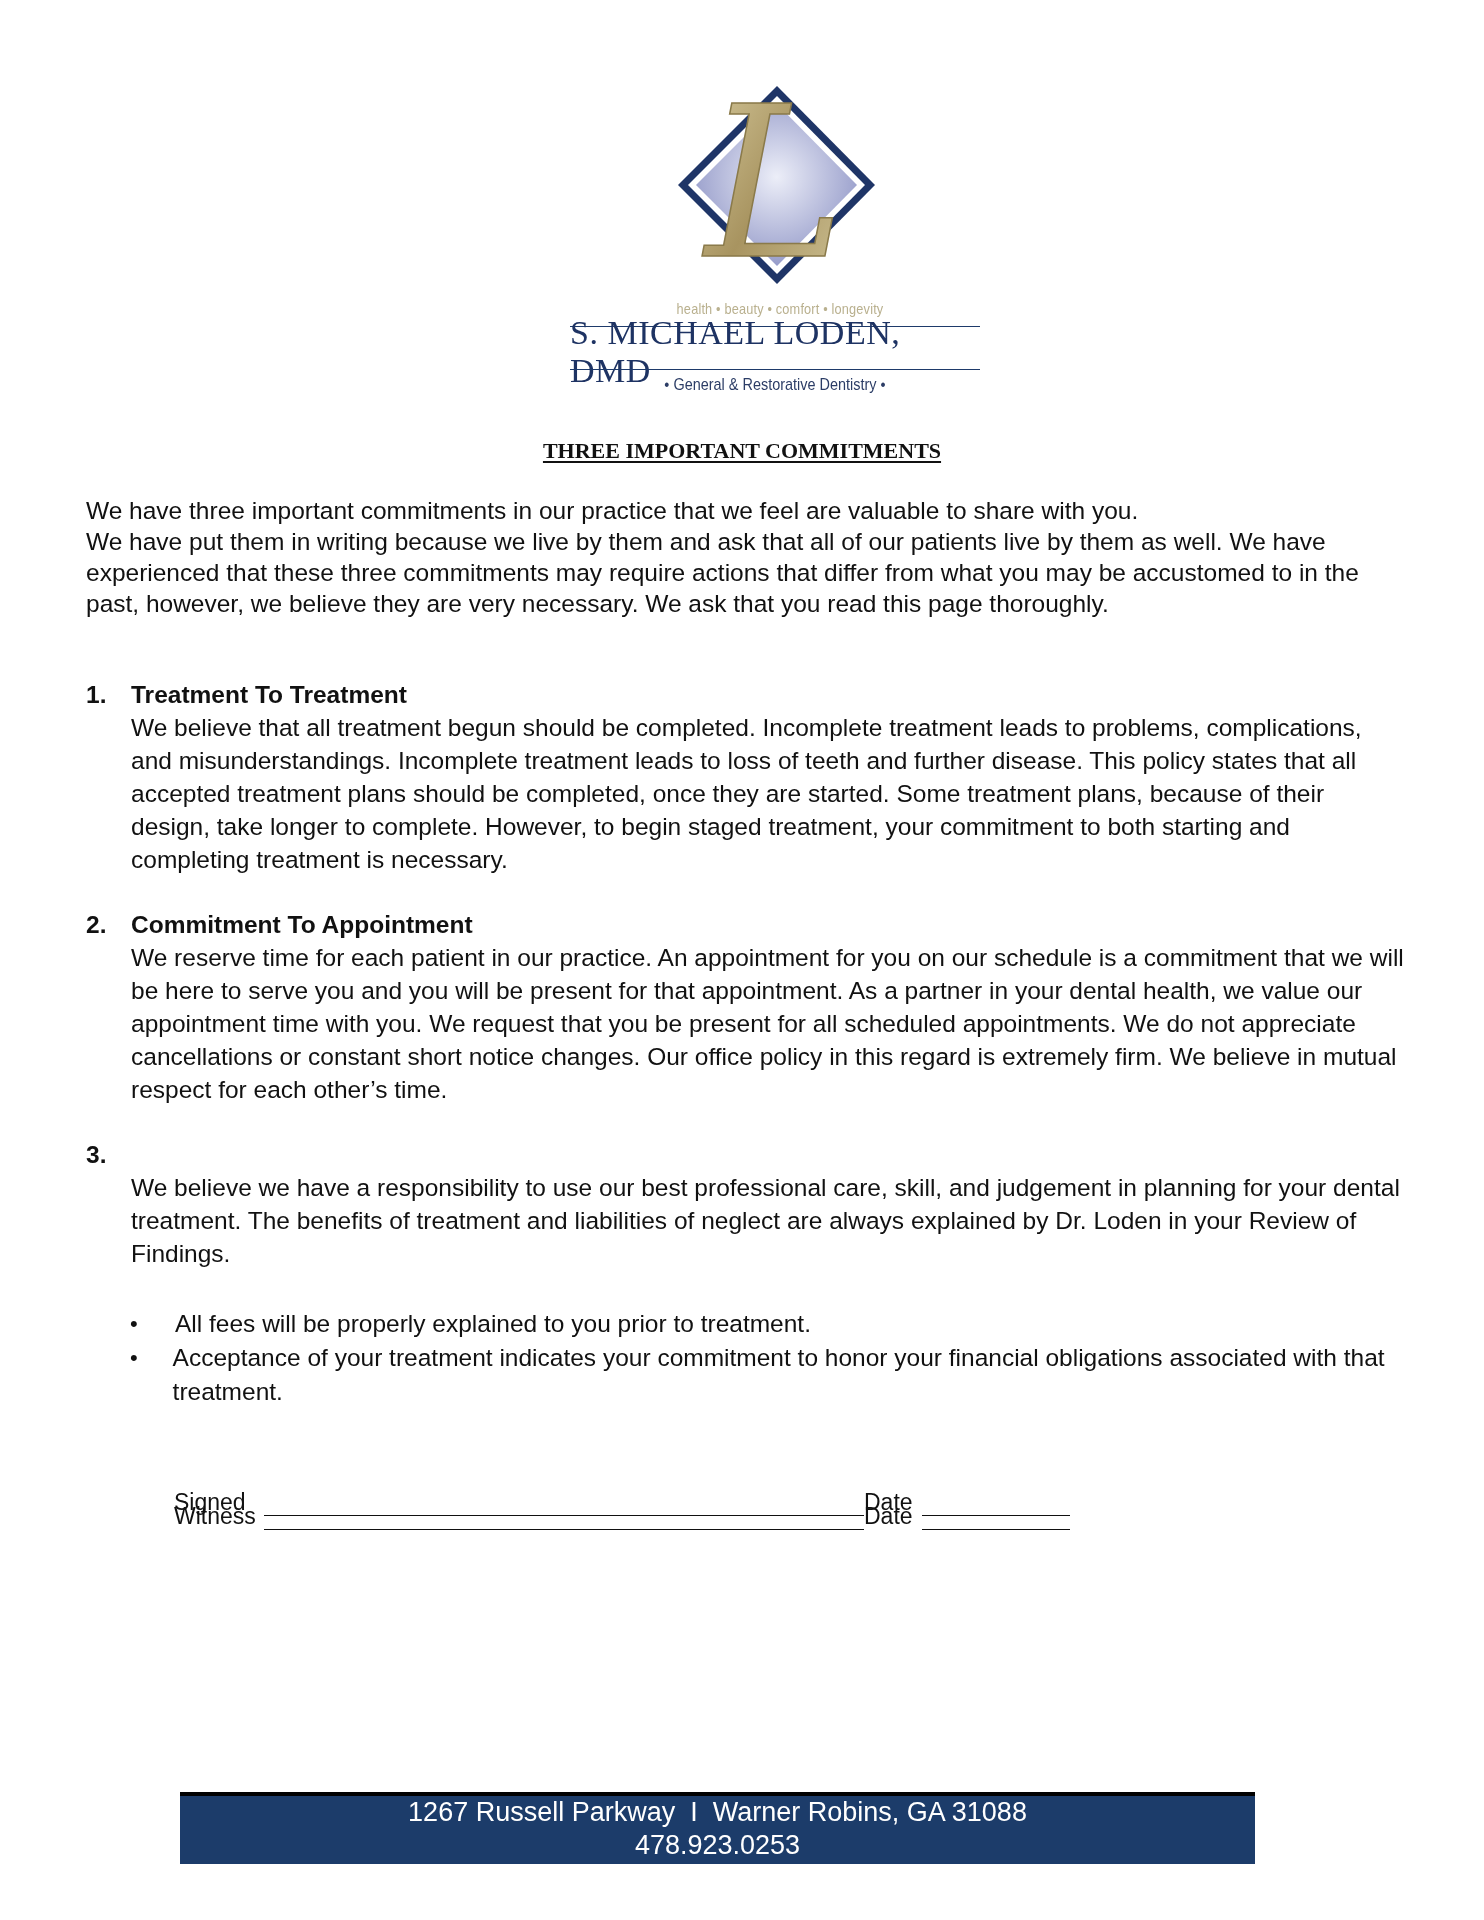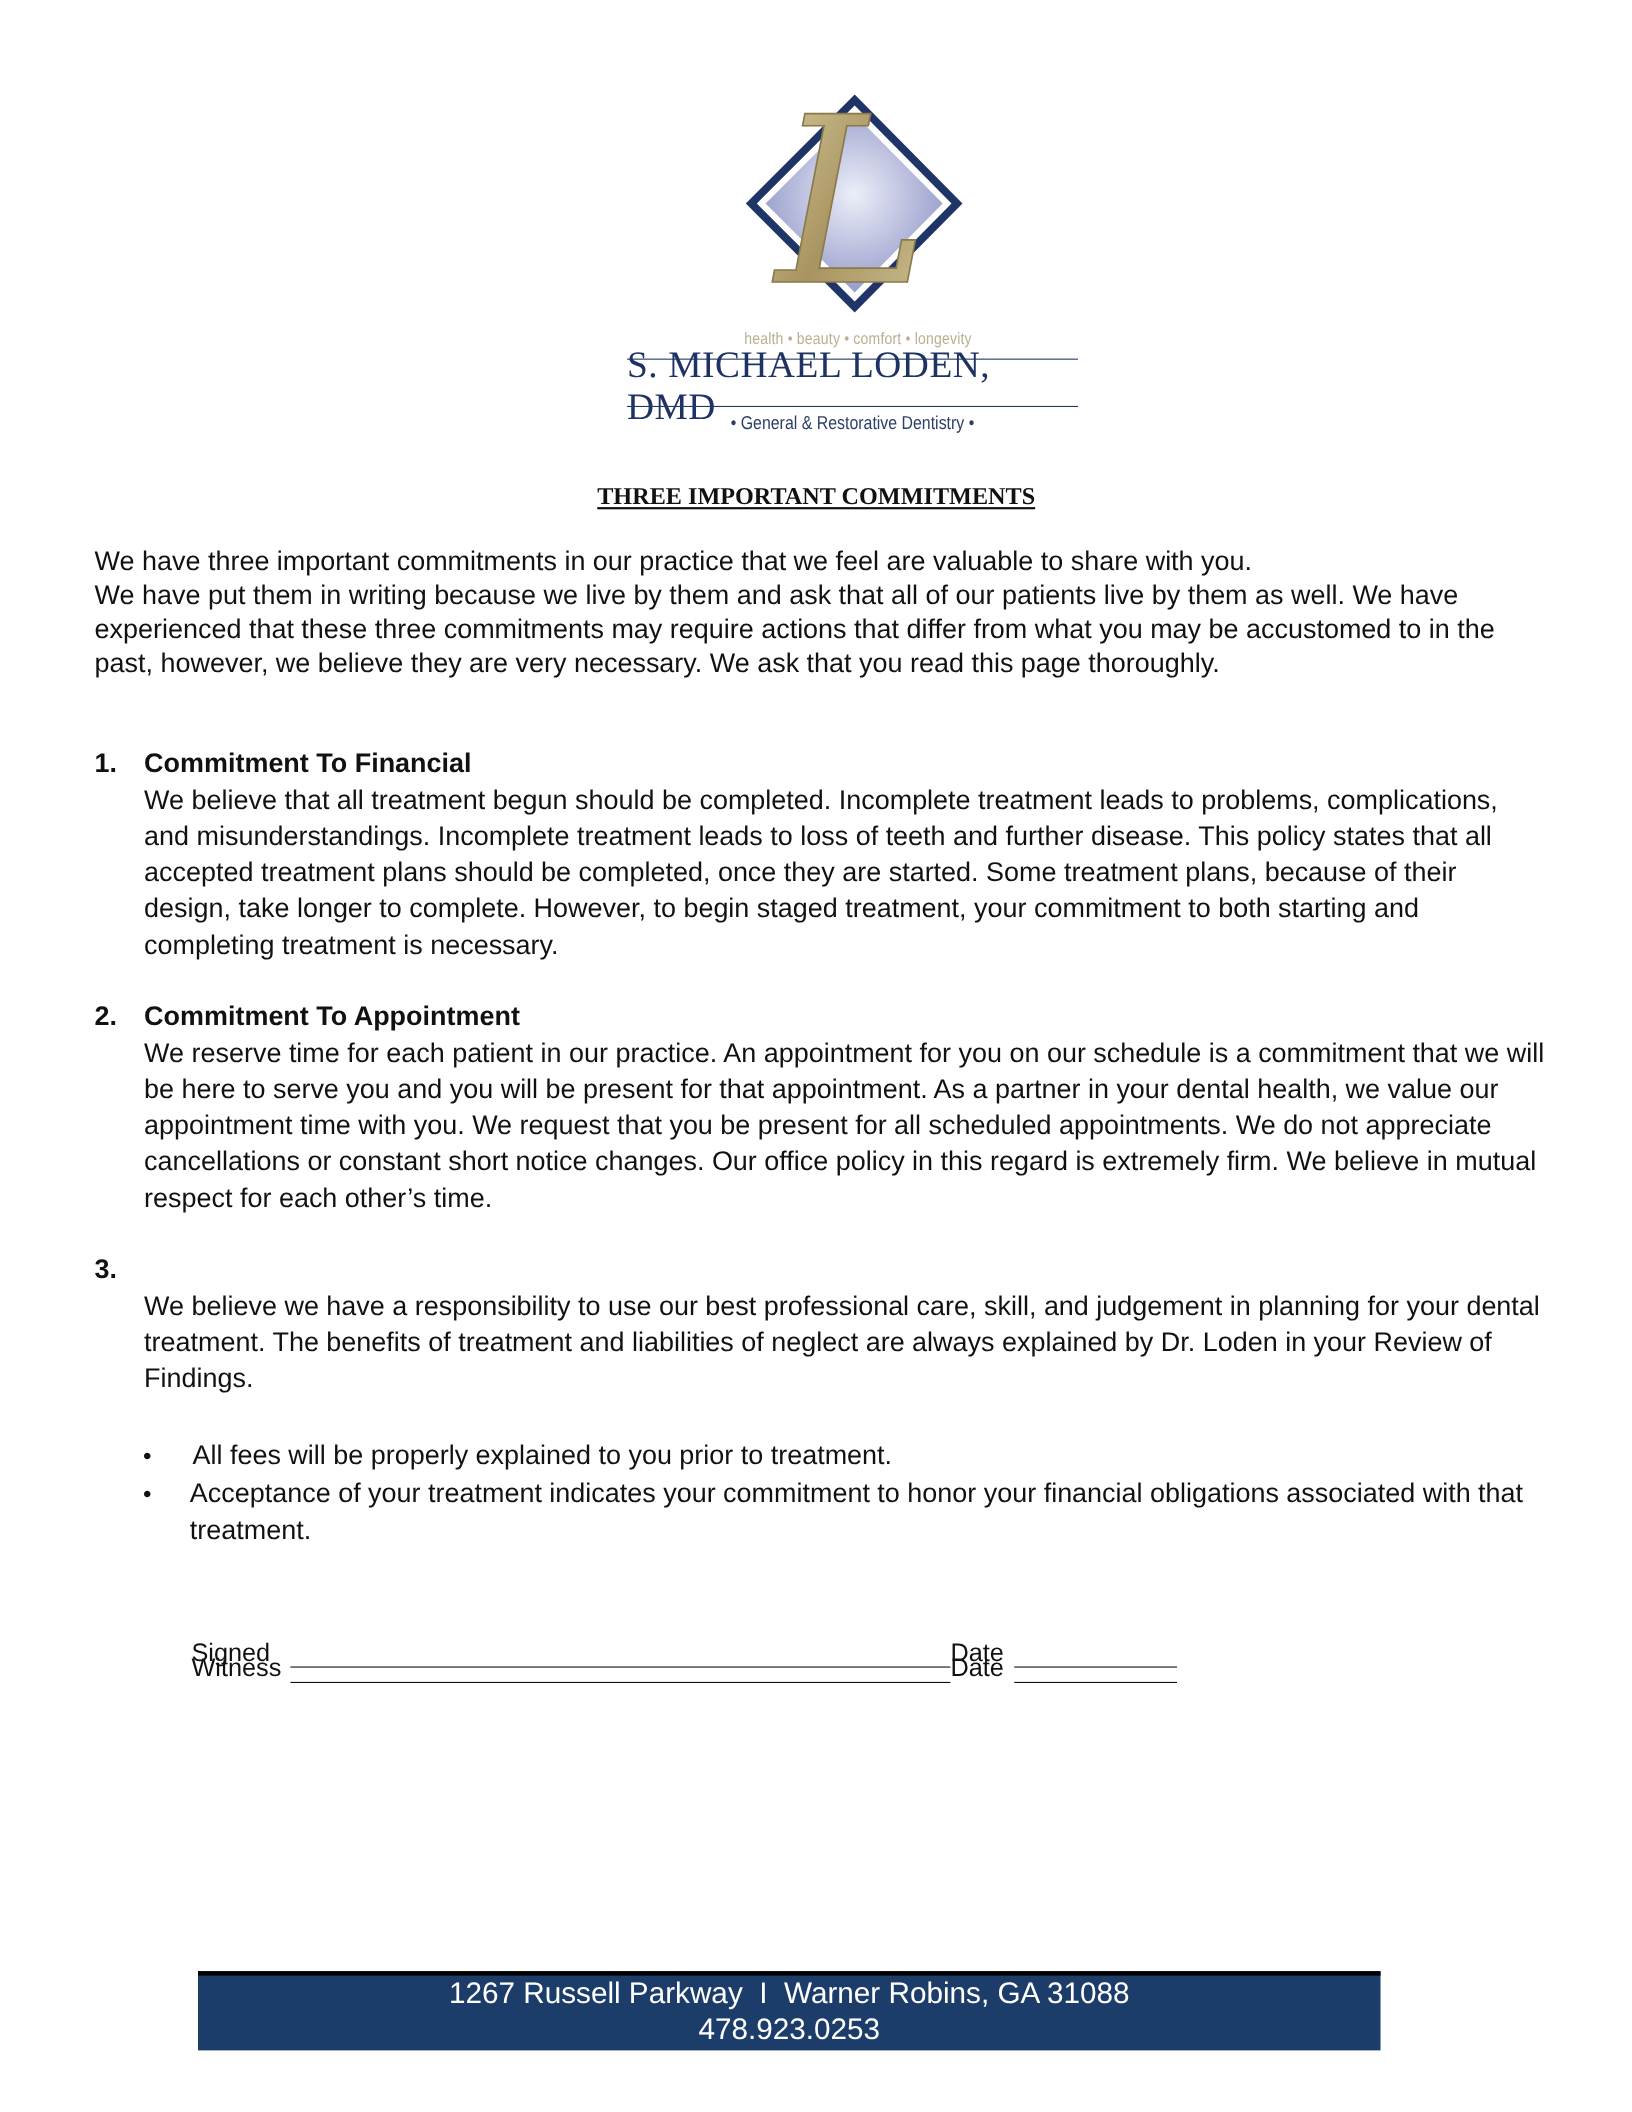--- a/index.html
+++ b/index.html
@@ -68,21 +68,21 @@
 </div>
 
 <div class="intro">
   <p>We have three important commitments in our practice that we feel are valuable to share with you.</p>
   <p>We have put them in writing because we live by them and ask that all of our patients live by them as well. We have experienced that these three commitments may require actions that differ from what you may be accustomed to in the past, however, we believe they are very necessary. We ask that you read this page thoroughly.</p>
 </div>
 
 <div class="section" style="top:678px;">
   <div class="sec-head">
     <span class="sec-num">1.</span>
-    <span>Commitment To Financial</span>
+    <span>Treatment To Treatment</span>
   </div>
   <div class="sec-body">
       <p>We believe that all treatment begun should be completed. Incomplete treatment leads to problems, complications, and misunderstandings. Incomplete treatment leads to loss of teeth and further disease. This policy states that all accepted treatment plans should be completed, once they are started. Some treatment plans, because of their design, take longer to complete. However, to begin staged treatment, your commitment to both starting and completing treatment is necessary.</p>
     </div>
 </div>
 
 <div class="section" style="top:908px;">
   <div class="sec-head">
     <span class="sec-num">2.</span>
     <span>Commitment To Appointment</span>

